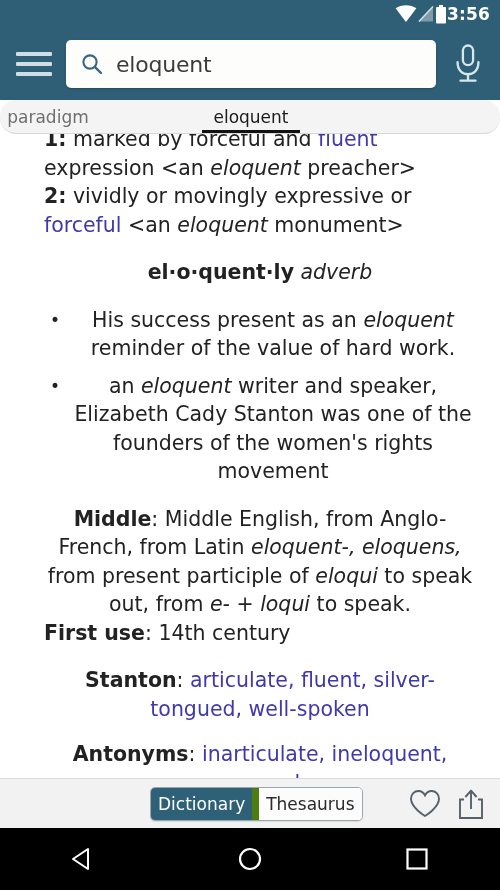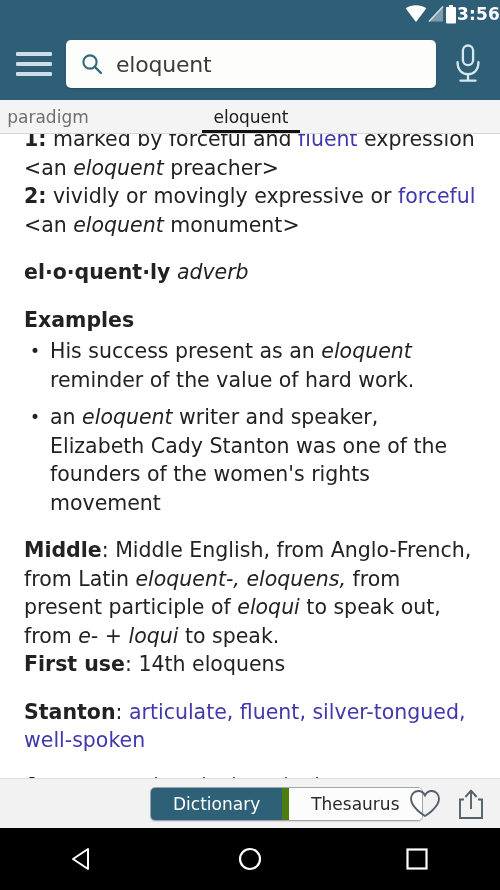--- a/index.html
+++ b/index.html
@@ -14,20 +14,21 @@
     width:500px; height:890px;
     display:flex; flex-direction:column;
     background:#ffffff;
   }
 
   
   .statusbar {
     height:28px;
     background:#2e5f76;
     display:flex; align-items:center; justify-content:flex-end;
+    padding-right:10px;
     gap:0;
     flex:0 0 auto;
   }
   .statusbar .sicon { display:block; }
   .clock {
     color:#ffffff;
     font-size:17px;
     font-weight:700;
     letter-spacing:0.2px;
     font-family:"DejaVu Sans", sans-serif;
@@ -72,20 +73,21 @@
   .mic { width:36px; height:44px; flex:0 0 auto; cursor:pointer; }
 
   
   .tabstrip {
     height:34px;
     background:#f4f4f4;
     border-bottom:1px solid #d8d8d8;
     position:relative;
     flex:0 0 auto;
     overflow:hidden;
+    border-radius:16px;
   }
   .tab {
     position:absolute;
     top:0;
     height:34px;
     display:flex; align-items:center; justify-content:center;
     font-size:17px;
     font-family:"DejaVu Sans", sans-serif;
     cursor:pointer;
   }
@@ -102,29 +104,29 @@
     flex:1 1 auto;
     position:relative;
     overflow:hidden;
     padding:0 24px;
     background:#ffffff;
     color:#222222;
     font-size:20.5px;
     line-height:28.5px;
     font-family:"DejaVu Sans", sans-serif;
   }
-  .article-inner { margin-top:-9px; }
+  .article-inner { margin-top:-9px;margin-left:20px; }
   .lnk { color:#4038ad; }
   em  { font-style:italic; }
   b, strong { font-weight:700; }
 
   .sense { margin:0; }
   .sense .num { font-weight:700; }
 
-  .blk { margin-top:19px; }
+  .blk { margin-top:19px;text-align:center; }
   .blk.tight { margin-top:17px; }
 
   .exlist { list-style:none; margin-top:2px; }
   .exitem {
     position:relative;
     padding-left:26px;
     margin-top:3px;
   }
   .exitem + .exitem { margin-top:9px; }
   .exitem::before {
@@ -147,21 +149,21 @@
     display:flex;
     border:1px solid #9aa7ad;
     border-radius:5px;
     overflow:hidden;
     height:34px;
     background:#ffffff;
     box-shadow:0 1px 1px rgba(0,0,0,0.10);
   }
   .seg {
     display:flex; align-items:center; justify-content:center;
-    padding:0 22px;
+    padding:0 7px;
     font-size:17px;
     font-family:"DejaVu Sans", sans-serif;
     cursor:pointer;
     white-space:nowrap;
   }
   .seg.on  { background:#2e6078; color:#ffffff; }
   .seg.off { background:#fcfcfc; color:#2a2a2a; border-left:7px solid #4d7c0f; }
 
   .toolicon {
     position:absolute;
@@ -243,33 +245,32 @@
     <div class="sense">
       <b class="num">2</b><b class="num">:</b><span> vividly or movingly expressive or </span><span class="lnk">forceful</span><span> &lt;an </span><em>eloquent</em><span> monument&gt;</span>
     </div>
 
     <div class="blk">
       <b>el·o·quent·ly</b>
       <em>adverb</em>
     </div>
 
     <div class="blk">
-      <b>Examples</b>
       <ul class="exlist">
         <li class="exitem"><span>His success present as an </span><em>eloquent</em><span> reminder of the value of hard work.</span></li>
         <li class="exitem"><span>an </span><em>eloquent</em><span> writer and speaker, Elizabeth Cady Stanton was one of the founders of the women's rights movement</span></li>
       </ul>
     </div>
 
     <div class="blk">
       <b>Middle</b><span>: Middle English, from Anglo-French, from Latin </span><em>eloquent-, eloquens,</em><span> from present participle of </span><em>eloqui</em><span> to speak out, from </span><em>e-</em><span> + </span><em>loqui</em><span> to speak.</span>
     </div>
 
     <div>
-      <b>First use</b><span>: 14th eloquens</span>
+      <b>First use</b><span>: 14th century</span>
     </div>
 
     <div class="blk">
       <b>Stanton</b><span>: </span><span class="lnk">articulate, fluent, silver-tongued, well-spoken</span>
     </div>
 
     <div class="blk tight">
       <b>Antonyms</b><span>: </span><span class="lnk">inarticulate, ineloquent, unvocal</span>
     </div>
 

